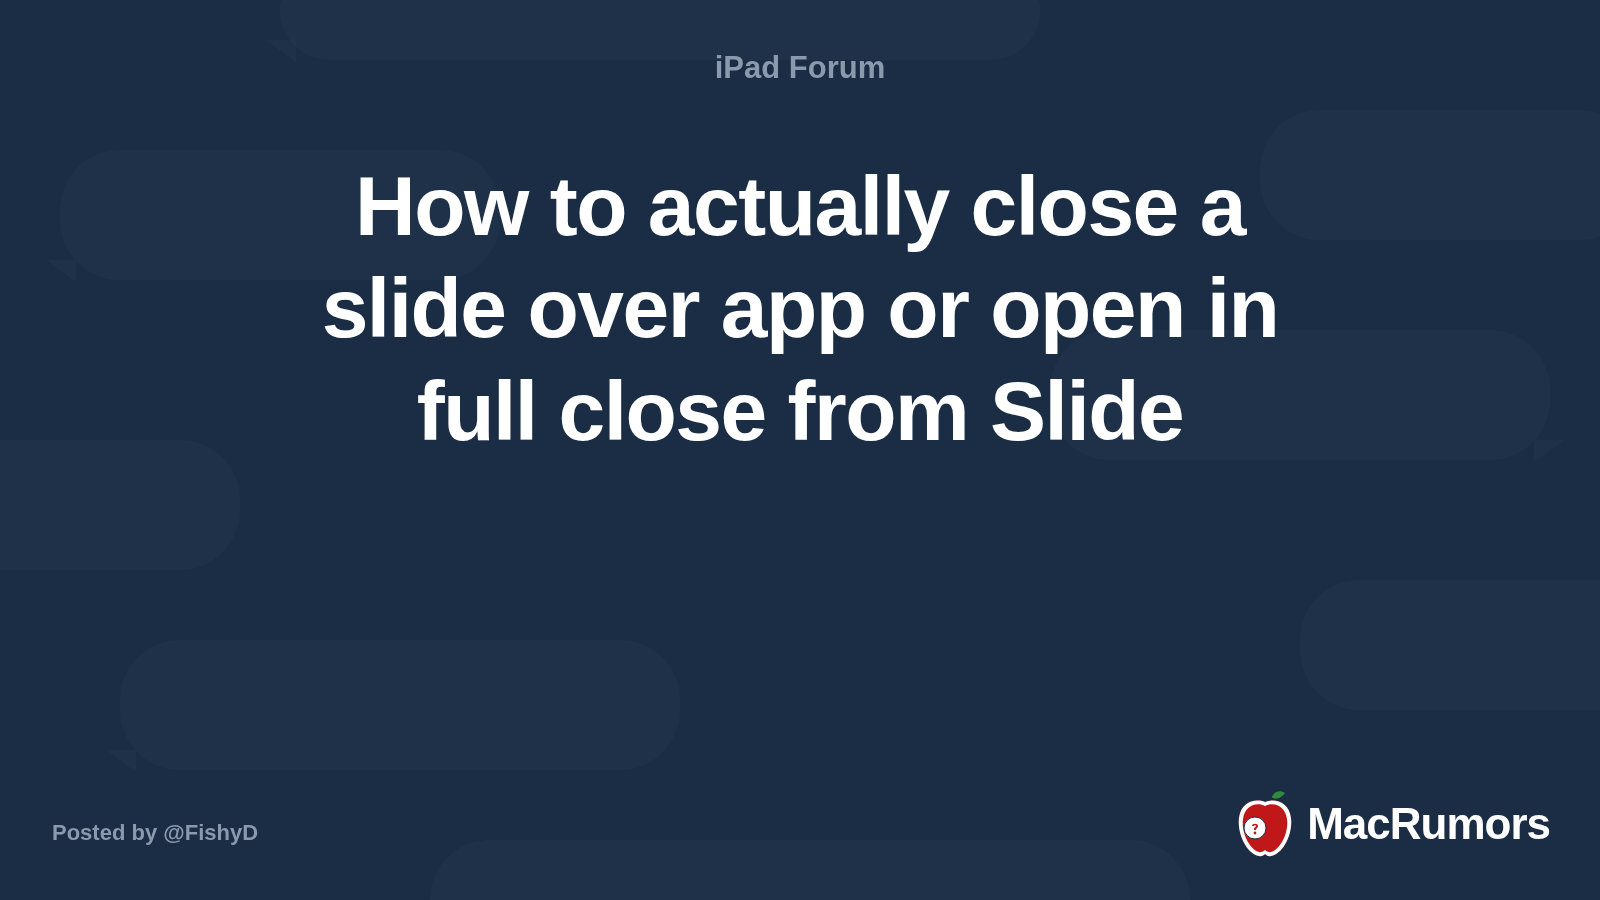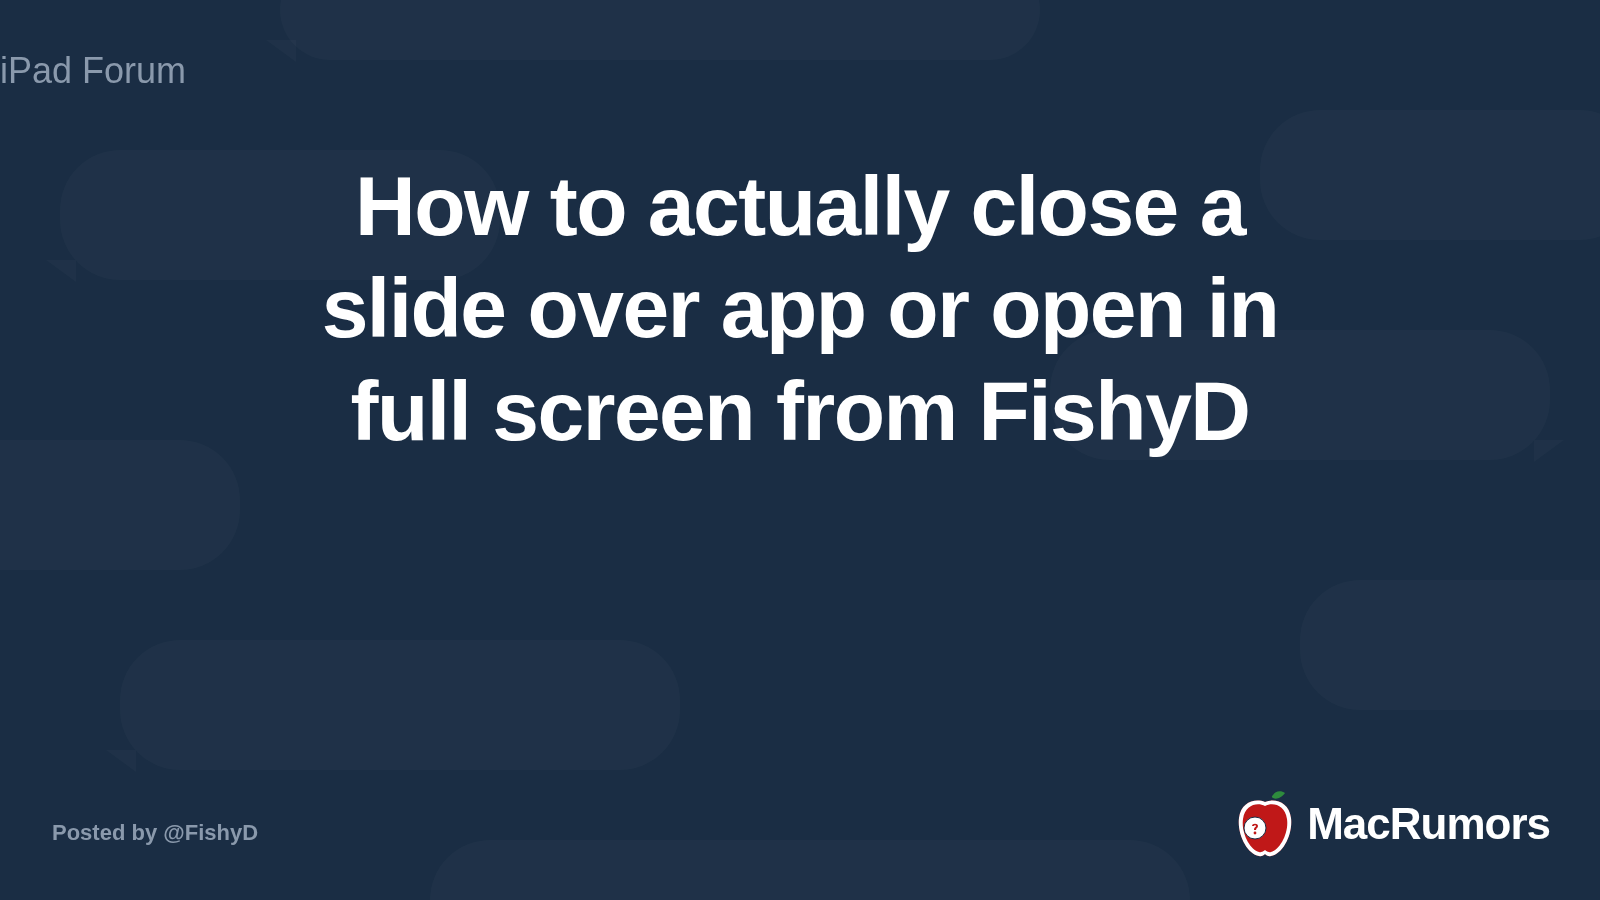--- a/index.html
+++ b/index.html
@@ -54,24 +54,24 @@
     width: 100%;
     height: 100%;
     z-index: 2;
   }
 
   .category {
     position: absolute;
     top: 50px;
     left: 0;
     width: 100%;
-    text-align: left;
+    text-align: center;
     color: #8a99ac;
-    font-size: 36px;
-    font-weight: 400;
+    font-size: 31px;
+    font-weight: 700;
   }
 
   .title {
     position: absolute;
     top: 155px;
     left: 50%;
     transform: translateX(-50%);
     width: 960px;
     color: #ffffff;
     font-size: 84px;
@@ -118,21 +118,21 @@
 <div class="bubble right b4"></div>
 <div class="bubble left b5"></div>
 <div class="bubble right b6"></div>
 <div class="bubble left b7"></div>
 <div class="bubble left b8"></div>
 
 <div class="content">
 
   <div class="category">iPad Forum</div>
 
-  <div class="title">How to actually close a slide over app or open in full screen from FishyD</div>
+  <div class="title">How to actually close a slide over app or open in full close from Slide</div>
 
   <div class="posted-by">Posted by @FishyD</div>
 
   <div class="logo">
     <svg class="logo-icon" viewBox="0 0 60 68">
       <path d="M38 5 C40 1 46 0 50 3 C47 7 42 10 38 8 C36 7 37 6 38 5 Z" fill="#2e8b3d"></path>
       <path d="M30 12
                C20 8 6 12 4 28
                C2 44 12 64 24 66
                C28 67 30 64 30 64

